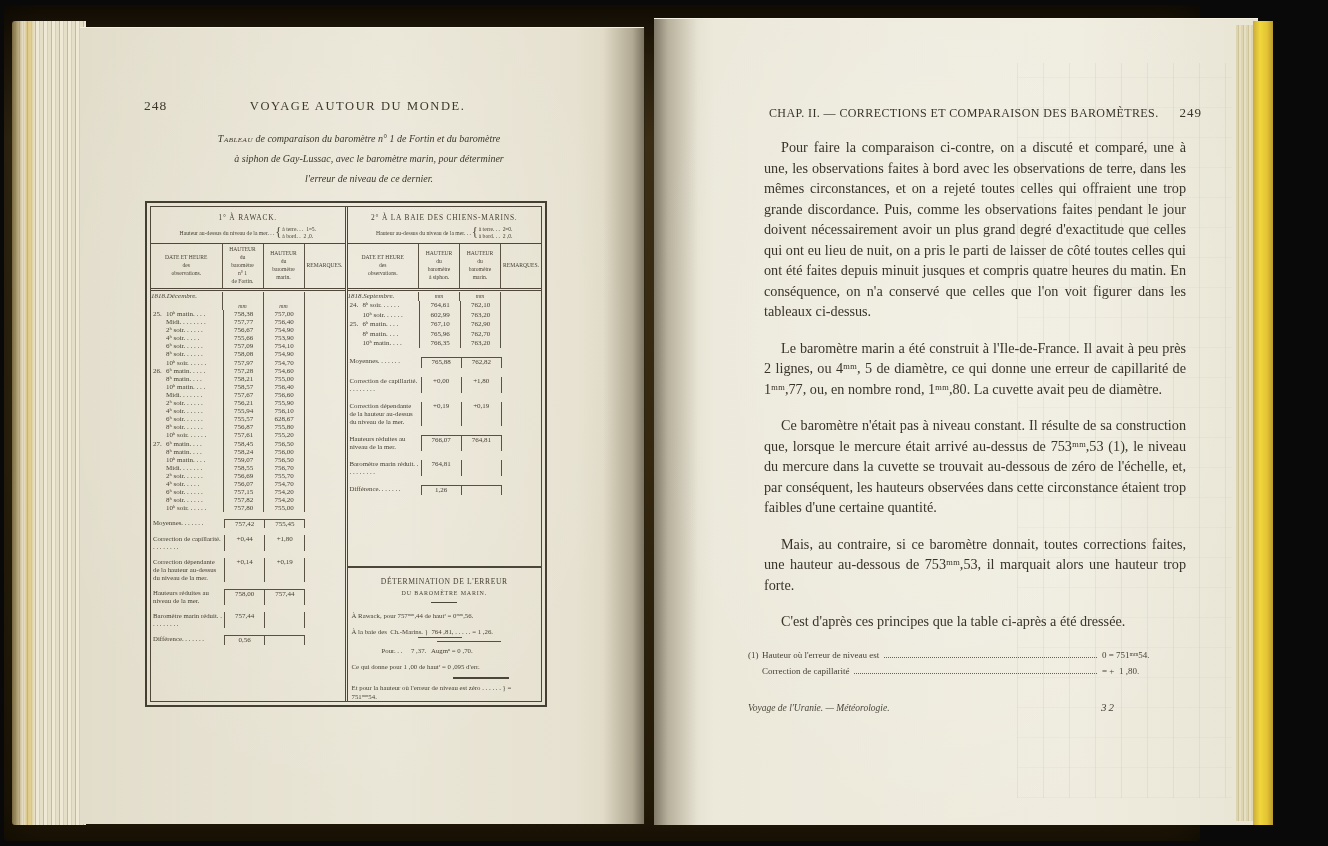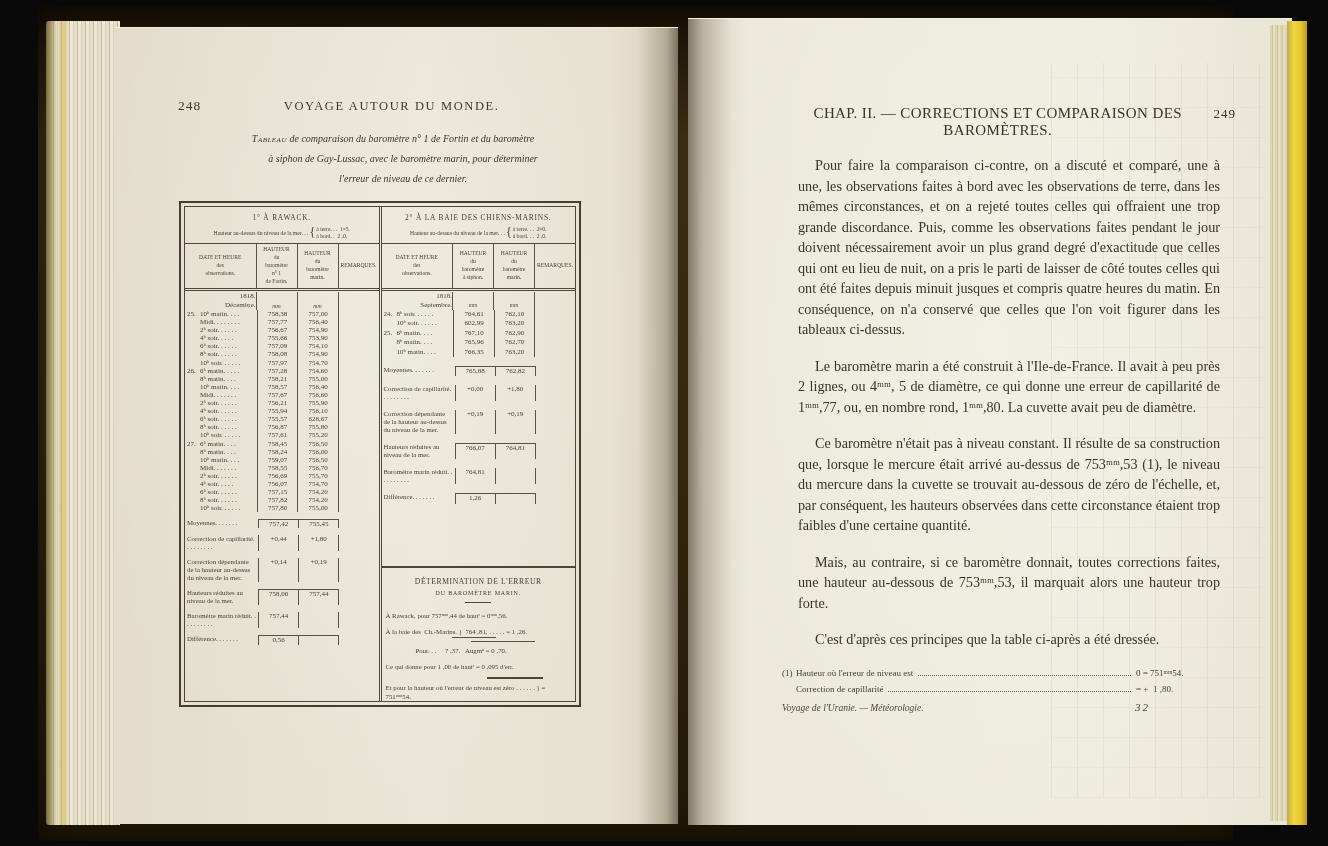--- a/index.html
+++ b/index.html
@@ -1,18 +1,18 @@
 <!DOCTYPE html>
 <html><head>
 <meta charset="utf-8">
 <style>
   html,body{margin:0;padding:0;width:1328px;height:846px;overflow:hidden;background:#090909;
     font-family:"Liberation Serif","DejaVu Serif",serif;}
   .stage{position:absolute;inset:0;}
-  .book{position:absolute;left:38px;top:5px;width:1196px;height:836px;border-radius:4px;
+  .book{position:absolute;left:4px;top:5px;width:1196px;height:836px;border-radius:4px;
     background:linear-gradient(180deg,#171005 0%,#3a2d15 16%,#33270f 55%,#201706 100%);
     box-shadow:inset 0 0 40px rgba(0,0,0,.6);}
   
   .edge-stack{position:absolute;left:8px;top:16px;width:74px;height:804px;
     background:
       linear-gradient(90deg,rgba(107,90,46,.9) 0,rgba(154,133,72,.55) 9%,rgba(0,0,0,0) 16%),
       linear-gradient(90deg,rgba(0,0,0,0) 12px,rgba(205,170,60,.5) 15px,rgba(214,183,80,.5) 19px,rgba(0,0,0,0) 22px),
       repeating-linear-gradient(90deg,#eee8d5 0 3px,#d8cfb2 3px 4px,#e5dfc8 4px 7px,#c6bb99 7px 8px);
     border-radius:3px 0 0 3px;}
   .page{position:absolute;}
@@ -63,21 +63,21 @@
     display:flex;align-items:center;justify-content:center;padding:2px 0;}
   .chc0{width:37%;}
   .chc+.chc{border-left:1px solid #5a5344;}
   .tbody{flex:1;display:flex;flex-direction:column;padding-top:1px;font-size:7px;}
   .trow{display:flex;min-height:8.1px;line-height:8.1px;}
   .half-right .trow{min-height:9.4px;line-height:9.4px;}
   .c-date{width:37%;display:flex;padding-left:2px;}
   .c-val{width:21%;border-left:1px solid #5a5344;text-align:center;}
   .c-rem{width:21%;border-left:1px solid #5a5344;}
   .month-row{min-height:18px;}
-  .month-row .c-date{flex-direction:column;align-items:flex-end;padding-left:0;}
+  .month-row .c-date{align-items:flex-start;padding-left:0;font-style:italic;}
   .yr{line-height:9px;}  .mo{line-height:9px;}
   .unit{font-style:italic;font-size:5.8px;display:flex;align-items:flex-end;justify-content:center;}
   .day{width:13px;flex:none;}
   .time{flex:1;}
   .srow{margin-top:7px;}
   .half-right .srow{margin-top:9px;}
   .slabel{padding-right:2px;}
   .stext{font-size:6.8px;line-height:8px;}
   .srow .c-val{display:flex;align-items:flex-start;justify-content:center;}
   .rule-above .c-val{border-top:1px solid #575043;}
@@ -89,21 +89,21 @@
   .det-line{font-size:6.8px;line-height:9px;margin-top:7px;white-space:pre-wrap;}
   .det-line1{position:relative;}
   .det-line1::after{content:"";position:absolute;left:66px;bottom:-2px;width:44px;border-top:1px solid #57503f;}
   .det-line2{margin-left:30px;margin-top:10px;position:relative;}
   .det-line2::before{content:"";position:absolute;top:-5px;right:36px;width:64px;border-top:1px solid #57503f;}
   .det-line4{margin-top:12px;position:relative;}
   .det-line4::before{content:"";position:absolute;top:-6px;right:28px;width:56px;border-top:2px solid #4c463a;}
   
   .rp-content{position:absolute;left:94px;top:86px;width:454px;color:#39332a;}
   .rp-head{display:flex;align-items:baseline;margin-bottom:7px;}
-  .rp-title{flex:1;text-align:center;font-size:15px;letter-spacing:.4px;}
+  .rp-title{flex:1;text-align:center;font-size:12px;letter-spacing:.4px;}
   .rp-num{font-size:13px;letter-spacing:1px;}
   .para{margin:16px;font-size:14.2px;line-height:20.5px;text-align:justify;text-indent:17px;}
   .footnote{margin-top:18px;font-size:9px;color:#453f33;width:440px;}
   .fn-line{display:flex;align-items:baseline;margin-top:5px;}
   .fn-num{width:14px;flex:none;}
   .fn-label{flex:none;white-space:pre;}
   .fn-dots{flex:1;border-bottom:1px dotted #6b6351;margin:0 5px 3px;}
   .fn-val{flex:none;white-space:pre;min-width:86px;}
   .fn-total{display:flex;align-items:center;margin-top:8px;}
   .fn-total .fn-label{margin-left:14px;}

